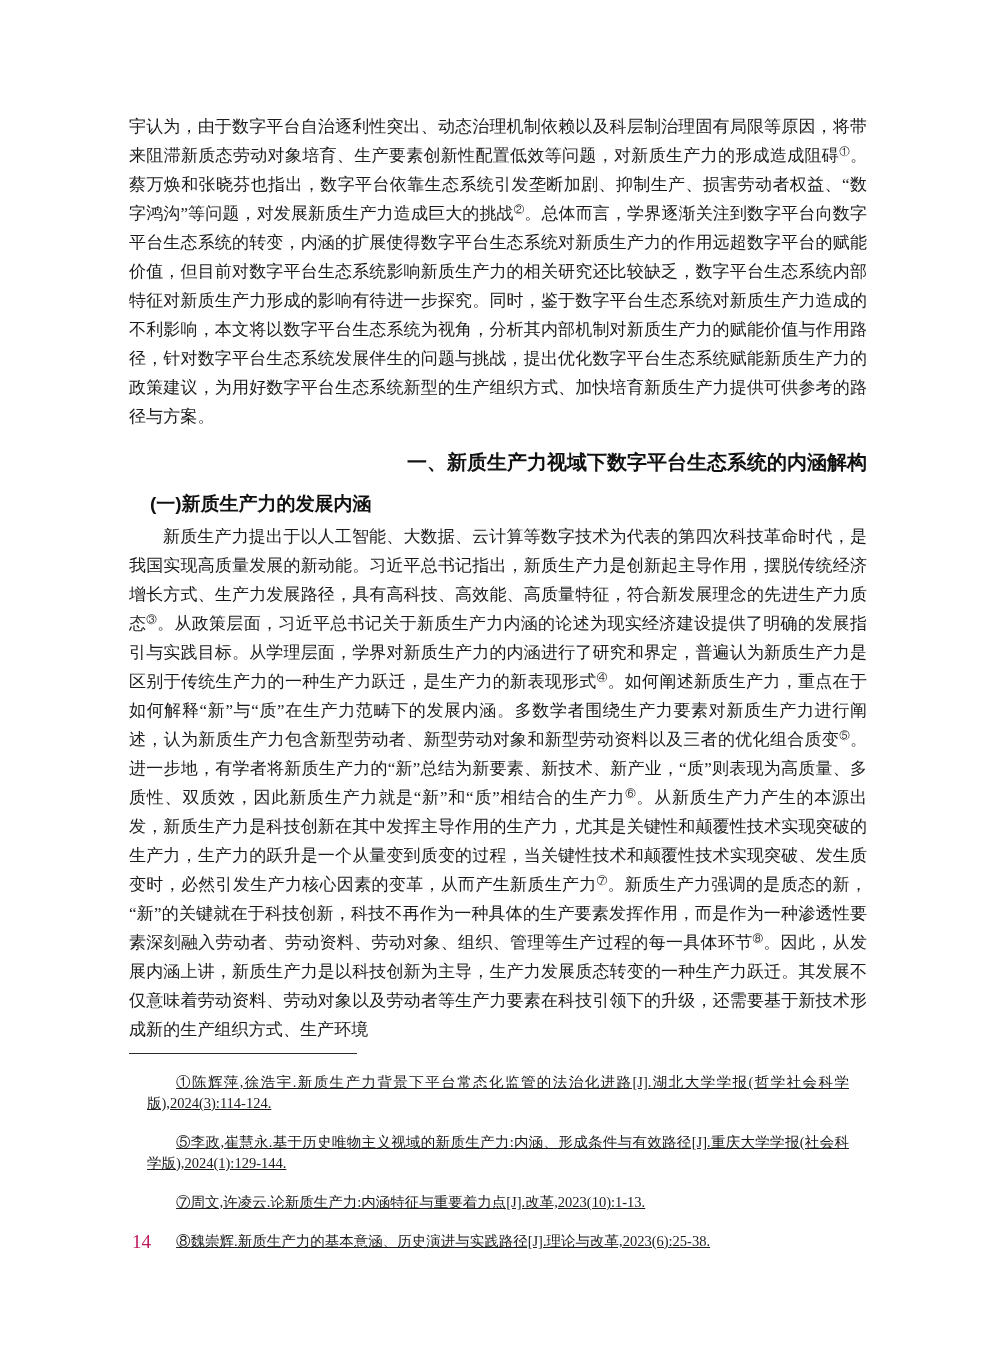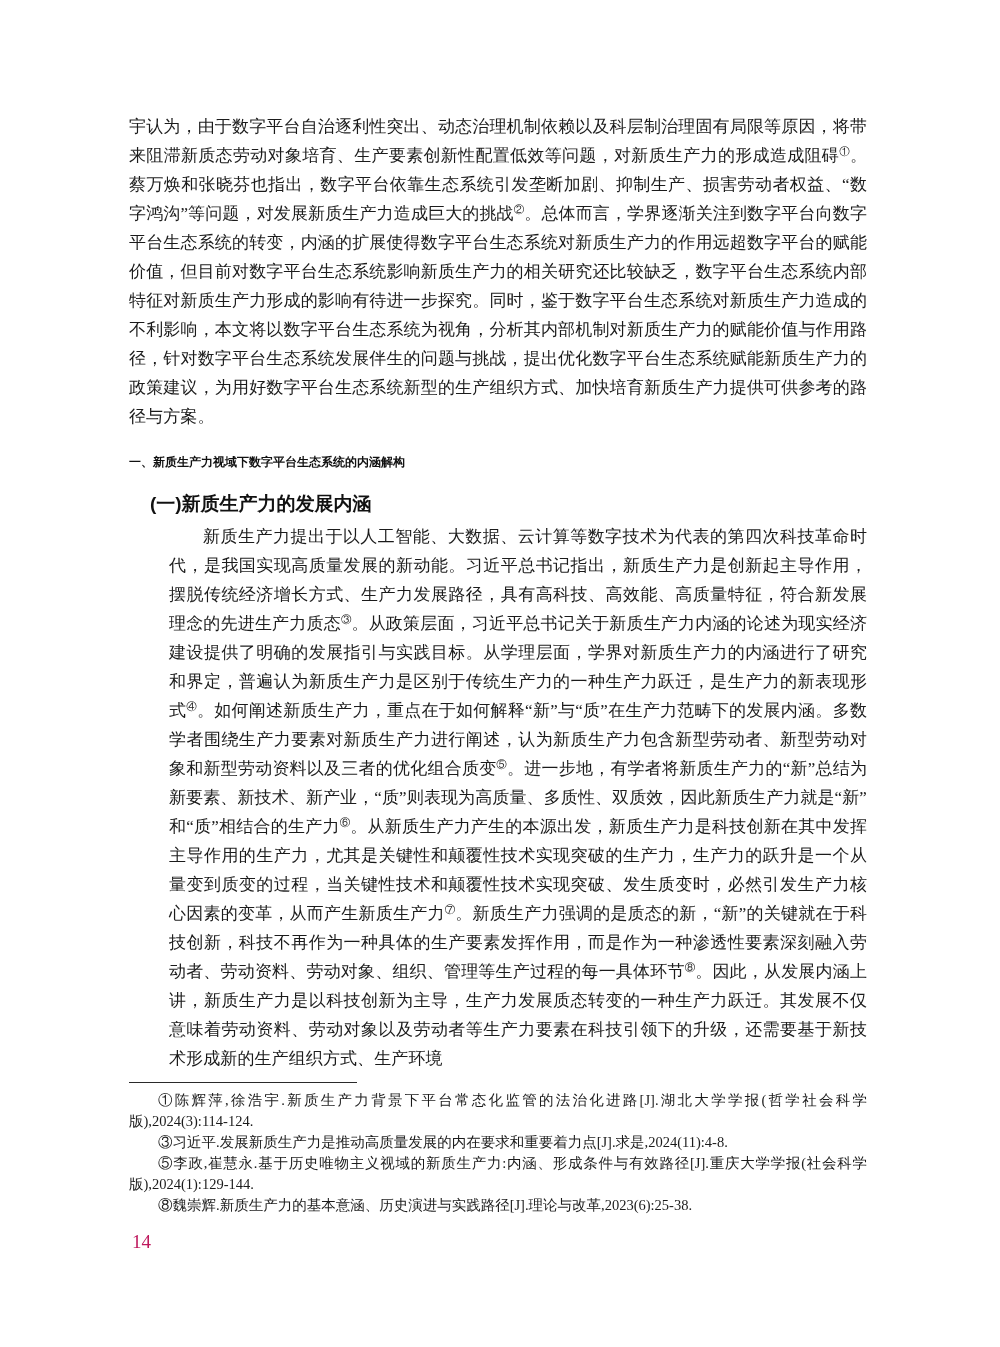--- a/index.html
+++ b/index.html
@@ -19,33 +19,33 @@
     top: 112px;
     width: 738px;
   }
   .para {
     margin: 0;
     font-size: 17px;
     line-height: 29px;
     text-align: justify;
     letter-spacing: 0.1px;
   }
-  .para.indent { text-indent: 2em; margin-left: 40px; }
+  .para.indent { text-indent: 2em; }
   .fnref {
     font-size: 10.5px;
     line-height: 0;
     vertical-align: 6px;
     letter-spacing: 0;
   }
   .heading1 {
     font-family: "Liberation Sans", "DejaVu Sans", sans-serif;
     font-weight: bold;
-    font-size: 12px;
+    font-size: 20px;
     line-height: 30px;
-    text-align: left;
+    text-align: right;
     margin: 16px 0 0 0;
     color: #111;
   }
   .heading2 {
     font-family: "Liberation Sans", "DejaVu Sans", sans-serif;
     font-weight: bold;
     font-size: 19px;
     line-height: 26px;
     margin: 14px 0 5px 0;
     text-indent: 1.1em;
@@ -55,21 +55,21 @@
     width: 228px;
     height: 0;
     border-top: 1.5px solid #2a2a2a;
     margin: 9px 0 7px 0;
   }
   .footnotes {
     font-size: 14.5px;
     line-height: 21px;
     text-align: justify;
   }
-  .footnote { margin: 0; text-indent: 2em; }
+  .footnote { margin: 18px; text-indent: 2em; text-decoration: underline; }
   .page-number {
     position: absolute;
     left: 132px;
     top: 1231px;
     font-size: 19px;
     color: #be185d;
   }
 </style>
 </head>
 <body>
@@ -78,19 +78,19 @@
   <div class="content">
     <div id="article">
         <p class="para"><span>宇认为，由于数字平台自治逐利性突出、动态治理机制依赖以及科层制治理固有局限等原因，将带来阻滞新质态劳动对象培育、生产要素创新性配置低效等问题，对新质生产力的形成造成阻碍</span><sup class="fnref">①</sup><span>。蔡万焕和张晓芬也指出，数字平台依靠生态系统引发垄断加剧、抑制生产、损害劳动者权益、“数字鸿沟”等问题，对发展新质生产力造成巨大的挑战</span><sup class="fnref">②</sup><span>。总体而言，学界逐渐关注到数字平台向数字平台生态系统的转变，内涵的扩展使得数字平台生态系统对新质生产力的作用远超数字平台的赋能价值，但目前对数字平台生态系统影响新质生产力的相关研究还比较缺乏，数字平台生态系统内部特征对新质生产力形成的影响有待进一步探究。同时，鉴于数字平台生态系统对新质生产力造成的不利影响，本文将以数字平台生态系统为视角，分析其内部机制对新质生产力的赋能价值与作用路径，针对数字平台生态系统发展伴生的问题与挑战，提出优化数字平台生态系统赋能新质生产力的政策建议，为用好数字平台生态系统新型的生产组织方式、加快培育新质生产力提供可供参考的路径与方案。</span></p>
         <div class="heading1">一、新质生产力视域下数字平台生态系统的内涵解构</div>
         <div class="heading2">(一)新质生产力的发展内涵</div>
         <p class="para indent"><span>新质生产力提出于以人工智能、大数据、云计算等数字技术为代表的第四次科技革命时代，是我国实现高质量发展的新动能。习近平总书记指出，新质生产力是创新起主导作用，摆脱传统经济增长方式、生产力发展路径，具有高科技、高效能、高质量特征，符合新发展理念的先进生产力质态</span><sup class="fnref">③</sup><span>。从政策层面，习近平总书记关于新质生产力内涵的论述为现实经济建设提供了明确的发展指引与实践目标。从学理层面，学界对新质生产力的内涵进行了研究和界定，普遍认为新质生产力是区别于传统生产力的一种生产力跃迁，是生产力的新表现形式</span><sup class="fnref">④</sup><span>。如何阐述新质生产力，重点在于如何解释“新”与“质”在生产力范畴下的发展内涵。多数学者围绕生产力要素对新质生产力进行阐述，认为新质生产力包含新型劳动者、新型劳动对象和新型劳动资料以及三者的优化组合质变</span><sup class="fnref">⑤</sup><span>。进一步地，有学者将新质生产力的“新”总结为新要素、新技术、新产业，“质”则表现为高质量、多质性、双质效，因此新质生产力就是“新”和“质”相结合的生产力</span><sup class="fnref">⑥</sup><span>。从新质生产力产生的本源出发，新质生产力是科技创新在其中发挥主导作用的生产力，尤其是关键性和颠覆性技术实现突破的生产力，生产力的跃升是一个从量变到质变的过程，当关键性技术和颠覆性技术实现突破、发生质变时，必然引发生产力核心因素的变革，从而产生新质生产力</span><sup class="fnref">⑦</sup><span>。新质生产力强调的是质态的新，“新”的关键就在于科技创新，科技不再作为一种具体的生产要素发挥作用，而是作为一种渗透性要素深刻融入劳动者、劳动资料、劳动对象、组织、管理等生产过程的每一具体环节</span><sup class="fnref">⑧</sup><span>。因此，从发展内涵上讲，新质生产力是以科技创新为主导，生产力发展质态转变的一种生产力跃迁。其发展不仅意味着劳动资料、劳动对象以及劳动者等生产力要素在科技引领下的升级，还需要基于新技术形成新的生产组织方式、生产环境</span></p>
       </div>
     <div class="footnote-divider"></div>
     <div class="footnotes" id="footnotes">
         <p class="footnote">①陈辉萍,徐浩宇.新质生产力背景下平台常态化监管的法治化进路[J].湖北大学学报(哲学社会科学版),2024(3):114-124.</p>
-        <p class="footnote">③习近平.发展新质生产力是推动高质量发展的内在要求和重要着力点[J].求是,2024(11):4-8.</p>
         <p class="footnote">⑤李政,崔慧永.基于历史唯物主义视域的新质生产力:内涵、形成条件与有效路径[J].重庆大学学报(社会科学版),2024(1):129-144.</p>
+        <p class="footnote">⑦周文,许凌云.论新质生产力:内涵特征与重要着力点[J].改革,2023(10):1-13.</p>
         <p class="footnote">⑧魏崇辉.新质生产力的基本意涵、历史演进与实践路径[J].理论与改革,2023(6):25-38.</p>
       </div>
   </div>
   <div class="page-number">14</div>
 </div>
 
 </body></html>

